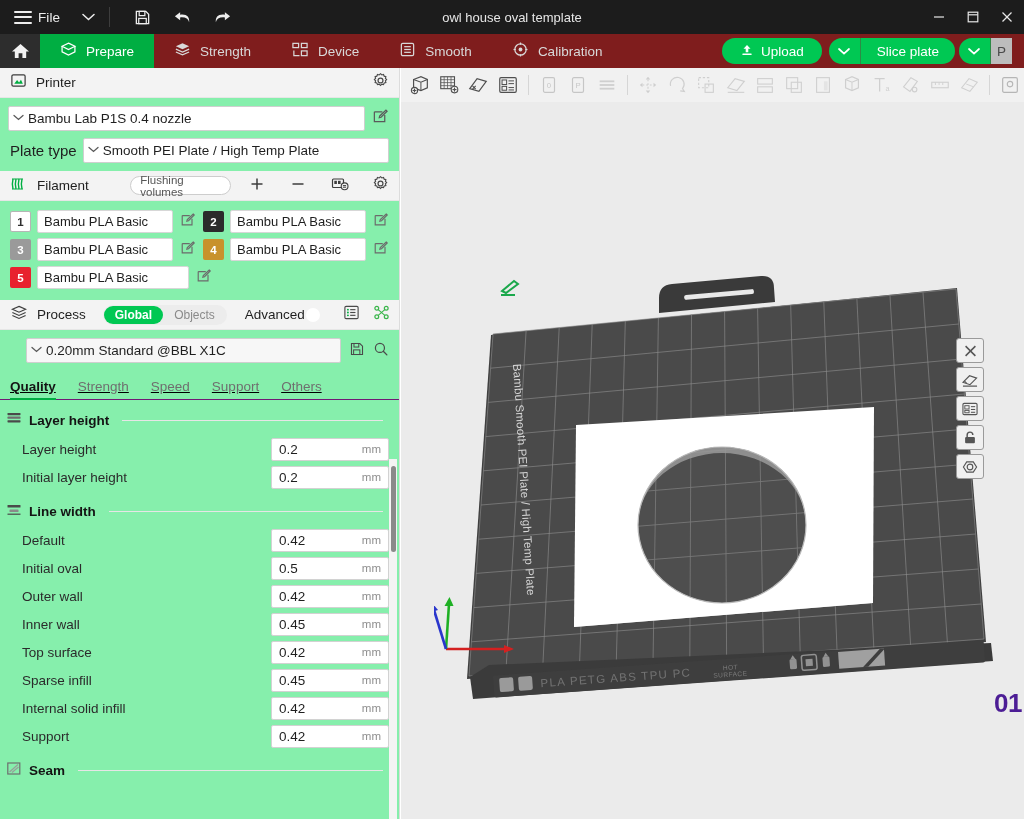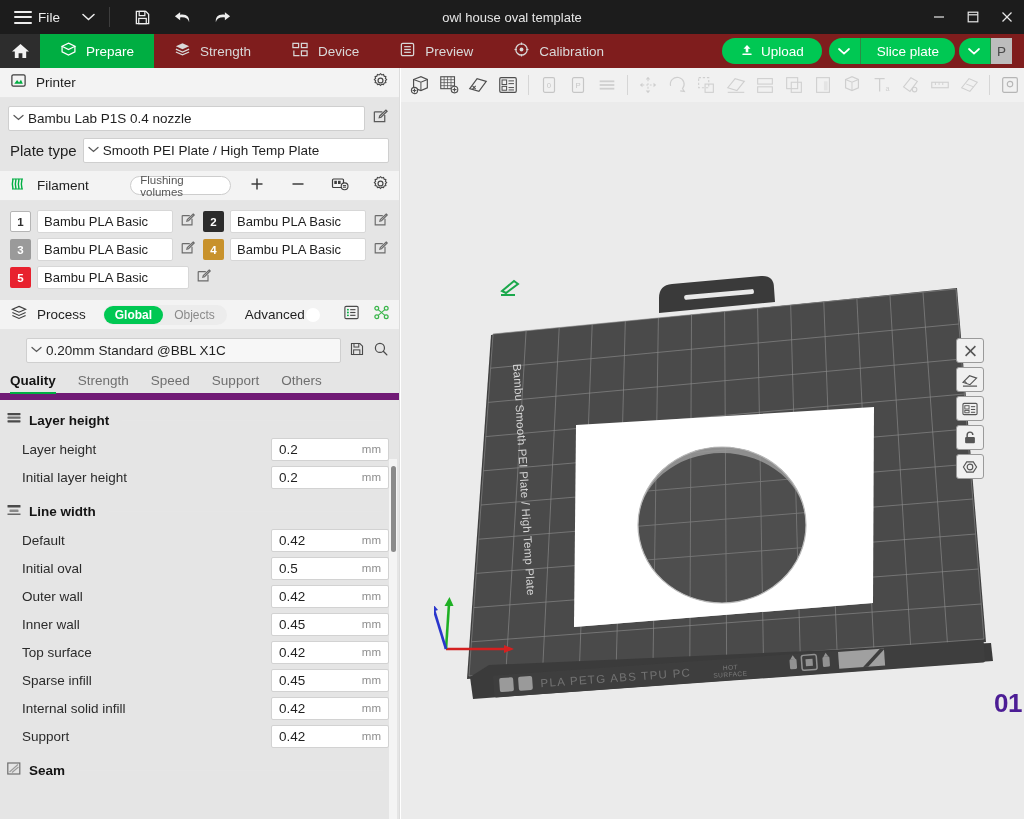--- a/index.html
+++ b/index.html
@@ -83,21 +83,21 @@
     font-size: 11px; border-right: 1px solid #2d8a46;
   }
   .print-main {
     background: #bdbdbd; color: #4a4a4a; height: 26px; padding: 0 6px 0 6px;
     display: flex; align-items: center; font-size: 13.5px; overflow: hidden;
   }
 
   
   .leftpanel {
     position: absolute; left: 0; top: 68px; width: 400px; height: 751px;
-    background: #e5e5e5; border-right: 1px solid #dcdcdc;
+    background: #86efac; border-right: 1px solid #dcdcdc;
     overflow: hidden;
   }
   .sec-head {
     display: flex; align-items: center; height: 30px;
     background: #f3f3f3; padding: 0 10px; gap: 9px;
     border-bottom: 1px solid #e6e6e6;
   }
   .sec-head .lbl { font-size: 13.5px; color: #1f1f1f; }
   .sec-head .spacer { flex: 1; }
 
@@ -122,21 +122,21 @@
     font-size: 11.5px; font-weight: 600;
   }
   .fil-name {
     flex: 1; height: 23px; border: 1px solid #d7d7d7; background: #fff;
     display: flex; align-items: center; padding-left: 6px;
     font-size: 13px; color: #1f1f1f; border-radius: 2px;
   }
 
   .tabs-quality {
     display: flex; align-items: flex-end; gap: 22px;
-    padding: 0 10px; height: 28px; border-bottom: 7px solid #701a75;
+    padding: 0 10px; height: 28px; border-bottom: 1px solid #701a75; text-decoration: underline;
   }
   .qtab { font-size: 13.5px; color: #6f6f6f; padding-bottom: 5px; position: relative; }
   .qtab.active { color: #141414; font-weight: 700; }
   .qtab.active::after {
     content: ""; position: absolute; left: 0; right: 0; bottom: -1px;
     height: 2.5px; background: #00ae42;
   }
 
   .grp-head {
     display: flex; align-items: center; gap: 7px;
@@ -315,21 +315,21 @@
       </div>
       <div class="tab">
         <span>
           <svg width="17" height="17" viewBox="0 0 18 18">
               <rect x="2.5" y="2.5" width="13" height="13" rx="1.5" fill="none" stroke="#d9d9d9" stroke-width="1.3"></rect>
               <line x1="5.5" y1="6" x2="12.5" y2="6" stroke="#d9d9d9" stroke-width="1.3"></line>
               <line x1="5.5" y1="9" x2="12.5" y2="9" stroke="#d9d9d9" stroke-width="1.3"></line>
               <line x1="5.5" y1="12" x2="12.5" y2="12" stroke="#d9d9d9" stroke-width="1.3"></line>
             </svg>
         </span>
-        <span>Preview</span>
+        <span>Smooth</span>
       </div>
       <div class="tab">
         <span>
           <svg width="17" height="17" viewBox="0 0 18 18">
               <circle cx="9" cy="9" r="6" fill="none" stroke="#d9d9d9" stroke-width="1.3"></circle>
               <circle cx="9" cy="9" r="2" fill="#d9d9d9"></circle>
               <line x1="9" y1="1.6" x2="9" y2="4" stroke="#d9d9d9" stroke-width="1.3"></line>
               <line x1="9" y1="14" x2="9" y2="16.4" stroke="#d9d9d9" stroke-width="1.3"></line>
               <line x1="1.6" y1="9" x2="4" y2="9" stroke="#d9d9d9" stroke-width="1.3"></line>
               <line x1="14" y1="9" x2="16.4" y2="9" stroke="#d9d9d9" stroke-width="1.3"></line>

